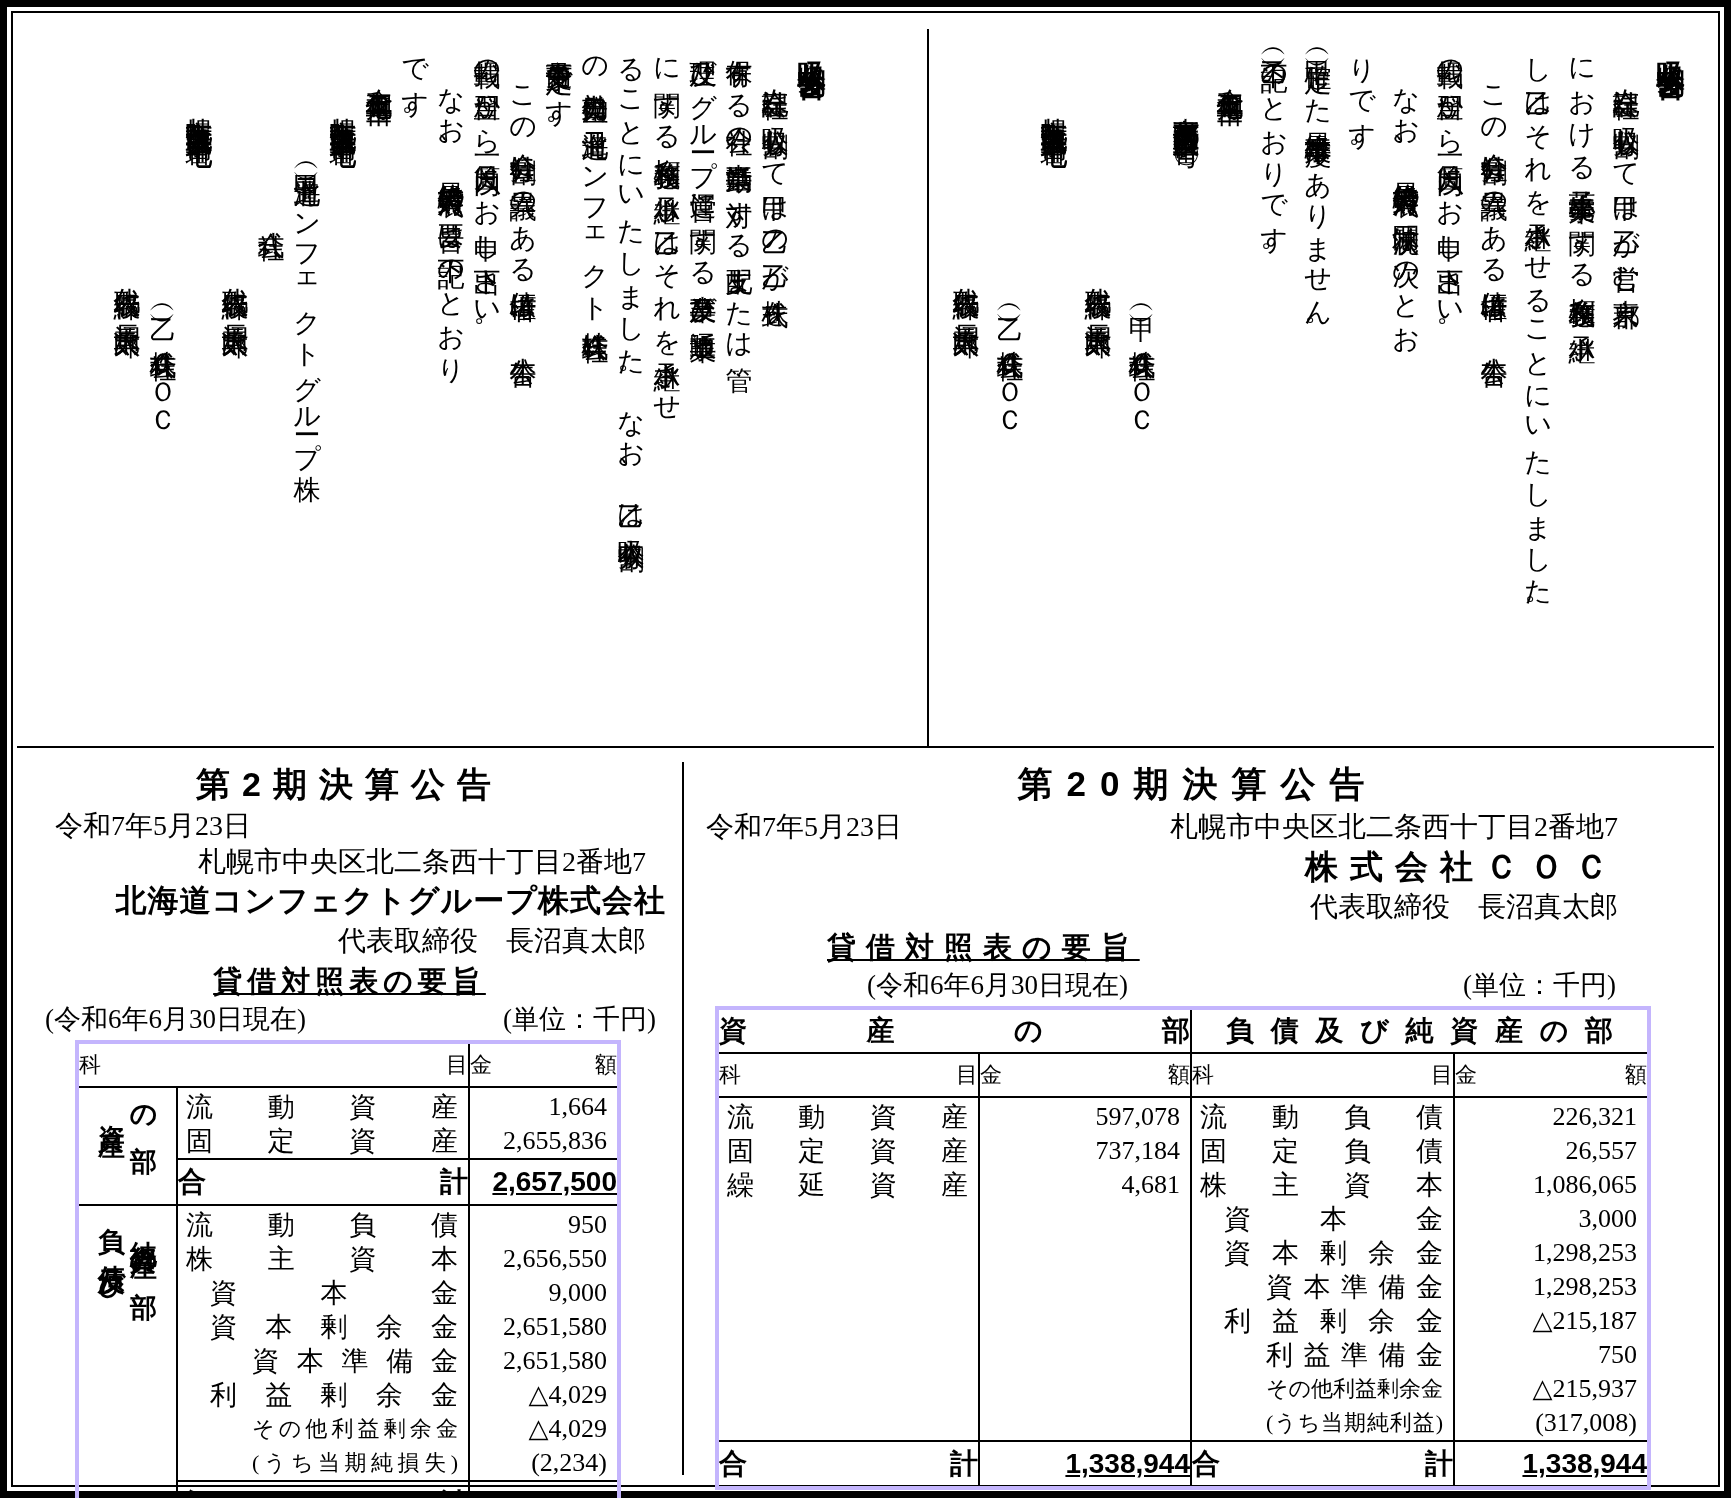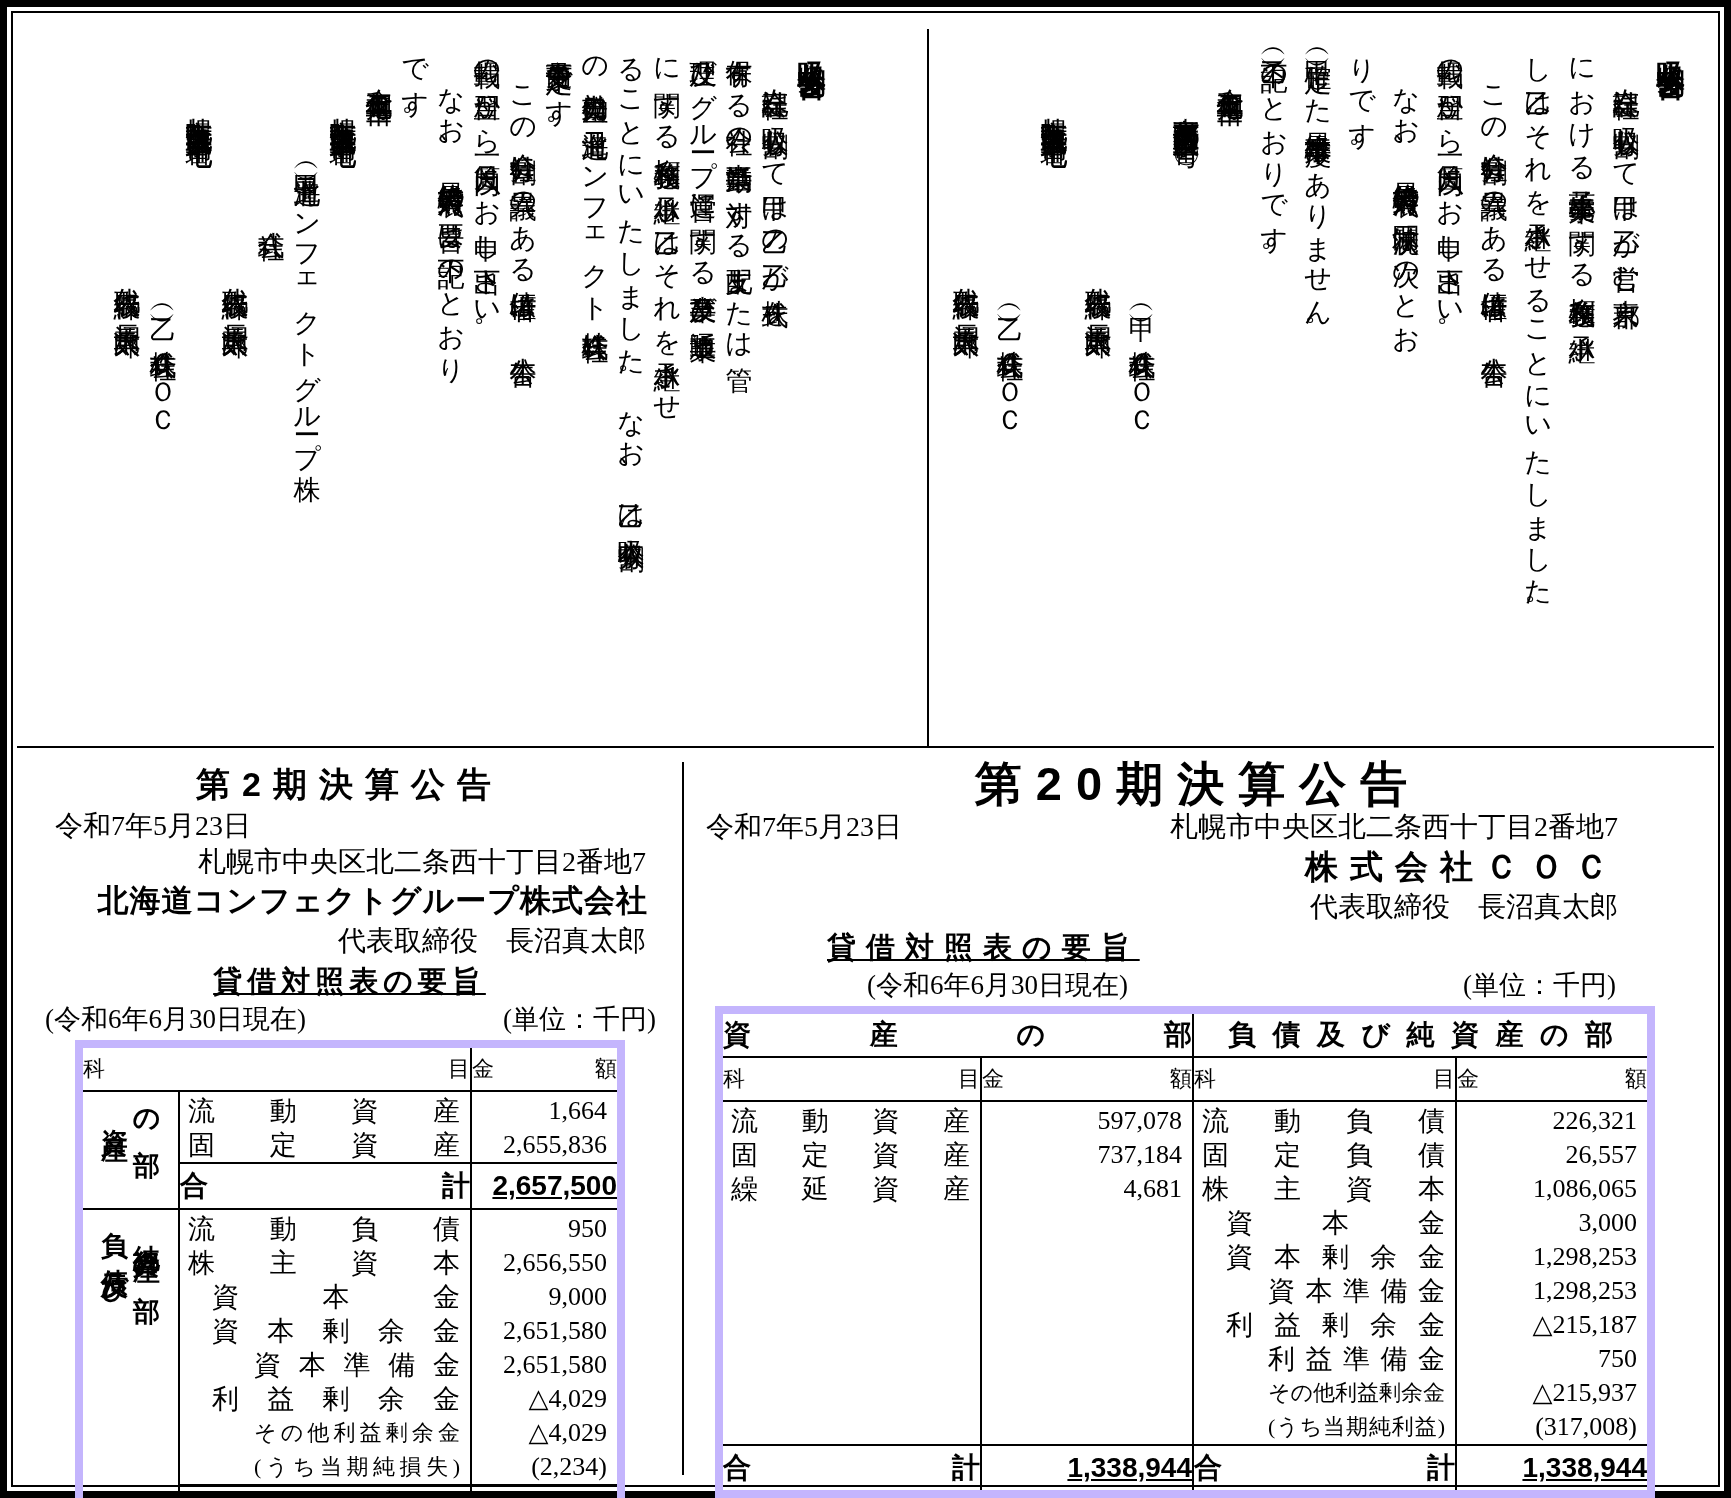--- a/index.html
+++ b/index.html
@@ -23,41 +23,41 @@
   .kokoku.kl .t-line{line-height:36px;}
 
   
   .bottom{position:relative;height:733px;display:flex;}
   .bottom-divider{position:absolute;left:665px;top:14px;bottom:6px;width:2px;background:#000;}
   .b-left{width:665px;flex:none;}
   .b-right{flex:1;}
 
   .fn-title{margin:14px 0 2px;text-align:center;
             font:700 34px/44px "Liberation Sans","DejaVu Sans",sans-serif;letter-spacing:12px;}
-  .b-right .fn-title{font-size:47px;letter-spacing:14px;}
+  .b-right .fn-title{font-size:35px;letter-spacing:14px;}
   .fn-date{font-size:28px;line-height:36px;padding-left:38px;}
   .fn-dateaddr{display:flex;justify-content:space-between;font-size:28px;line-height:38px;
                padding-left:24px;padding-right:96px;}
   .fn-addr{font-size:28px;line-height:36px;text-align:right;padding-right:36px;}
   .fn-company{font:700 31px/42px "Liberation Sans","DejaVu Sans",sans-serif;
-              text-align:right;padding-right:34px;letter-spacing:1px;}
+              text-align:right;padding-right:16px;letter-spacing:1px;}
   .b-right .fn-company{font-size:33px;letter-spacing:12px;padding-right:94px;}
   .fn-officer{font-size:28px;line-height:38px;text-align:right;padding-right:36px;}
   .b-right .fn-officer{padding-right:96px;}
   .bs-title{margin:2px 0;text-align:center;
             font:700 29px/38px "Liberation Sans","DejaVu Sans",sans-serif;letter-spacing:5px;text-decoration:underline;}
   .b-right .bs-title{text-align:left;padding-left:145px;letter-spacing:10px;}
   .bs-note{display:flex;justify-content:space-between;font-size:27px;line-height:34px;
            padding-left:28px;padding-right:26px;align-items:flex-end;}
   .b-right .bs-note{padding-left:185px;padding-right:98px;}
 
   
   table.bs{border-collapse:collapse;table-layout:fixed;}
   table.bs td{border:2px solid #000;padding:0;vertical-align:top;overflow:hidden;}
-  table.bs{border:8px solid #c4b5fd;}
+  table.bs{border:4px solid #c4b5fd;}
   .bs-left{margin:4px 0 0 58px;}
   .bs-right{margin:4px 0 0 33px;}
 
   .jspread{text-align:justify;text-align-last:justify;}
   td.hd{height:42px;font-size:22px;line-height:42px;padding:0 18px;}
   td.sec-hd{height:42px;font:700 28px/42px "Liberation Sans","DejaVu Sans",sans-serif;
             text-align:justify;text-align-last:justify;padding:0 56px;}
   td.sec-hd.liab{padding:0 34px;}
 
   td.g-cell{vertical-align:middle;}

